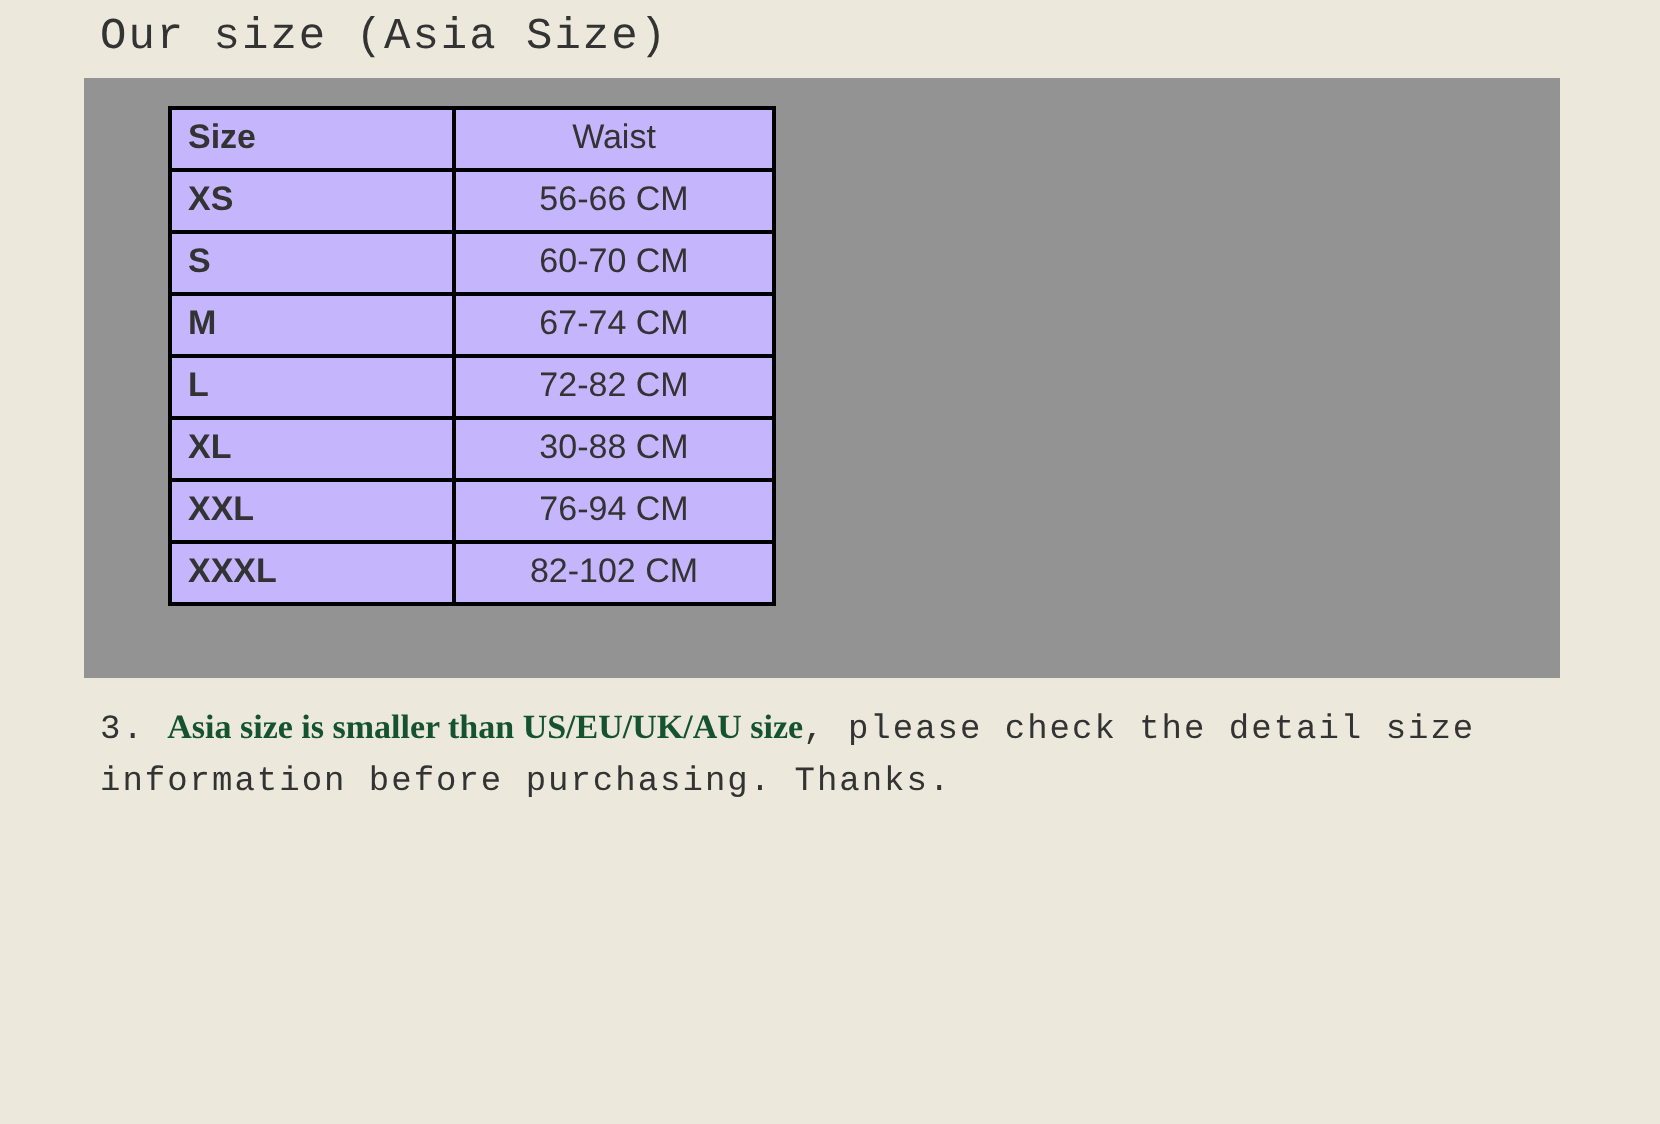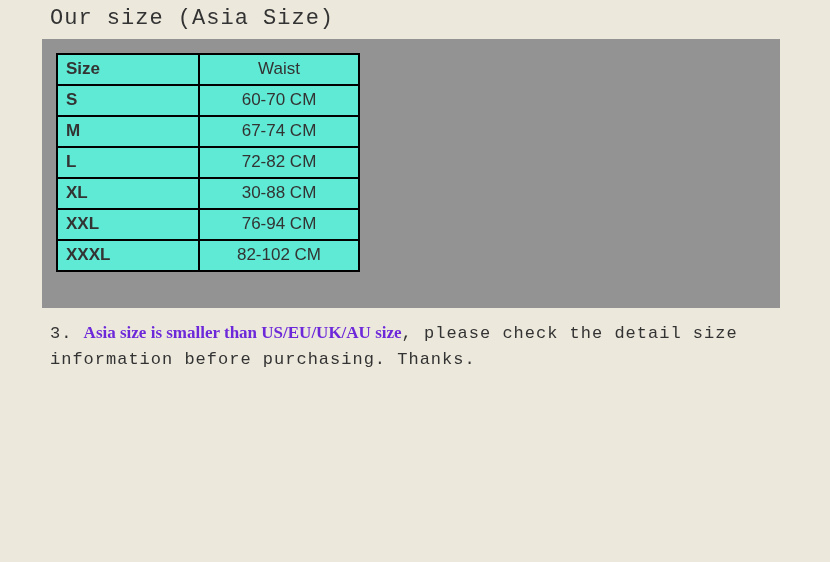--- a/index.html
+++ b/index.html
@@ -18,22 +18,23 @@
       color: #333;
     }
     .grey-panel {
       background: #939393;
       margin: 0 0 0 42px;
       width: 738px;
       padding: 14px 0 36px 14px;
     }
     table {
       border-collapse: collapse;
-      background: #5eead4;
+      background: #c4b5fd;
       font-family: Arial, Helvetica, sans-serif;
+      margin-left: 28px;
     }
     th, td {
       border: 2px solid #000;
       padding: 3px 8px;
       font-size: 17px;
       line-height: 1.35;
     }
     th.size-col, td.size-col {
       width: 142px;
       text-align: left;
@@ -54,40 +55,44 @@
       line-height: 1.55;
       letter-spacing: 1px;
       color: #333;
     }
     .note-label {
       color: #c00000;
       font-family: "Courier New", monospace;
     }
     .note-line { margin-bottom: 6px; }
     .asia-warn {
-      color: #6d28d9;
+      color: #14532d;
       font-family: Georgia, "Times New Roman", serif;
       font-weight: bold;
       letter-spacing: 0;
     }
   </style>
 </head>
 <body>
 
 <div class="title">Our size (Asia Size)</div>
 
 <div class="grey-panel">
   <table>
     <thead>
       <tr>
         <th class="size-col">Size</th>
         <th class="waist-col">Waist</th>
       </tr>
     </thead>
     <tbody>
+      <tr>
+        <td class="size-col">XS</td>
+        <td class="waist-col">56-66 CM</td>
+      </tr>
       <tr>
         <td class="size-col">S</td>
         <td class="waist-col">60-70 CM</td>
       </tr>
       <tr>
         <td class="size-col">M</td>
         <td class="waist-col">67-74 CM</td>
       </tr>
       <tr>
         <td class="size-col">L</td>

